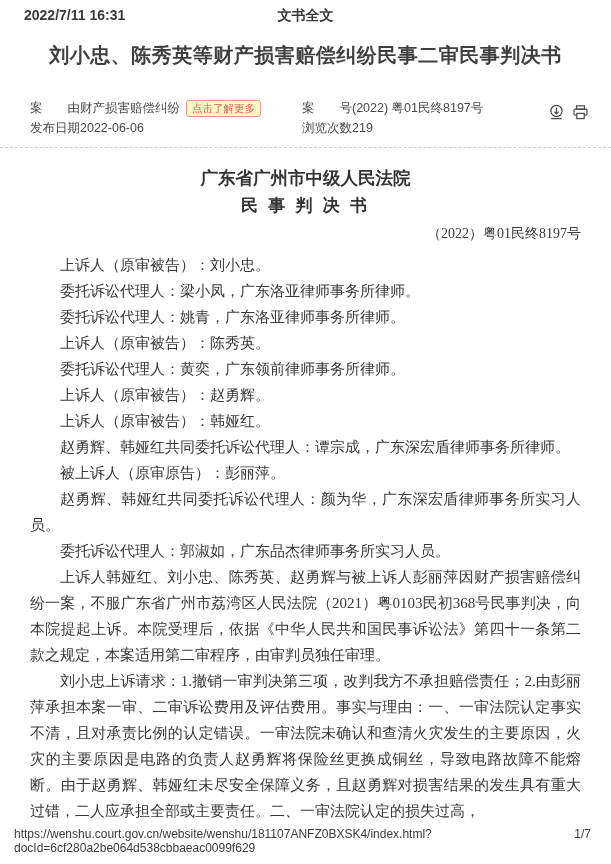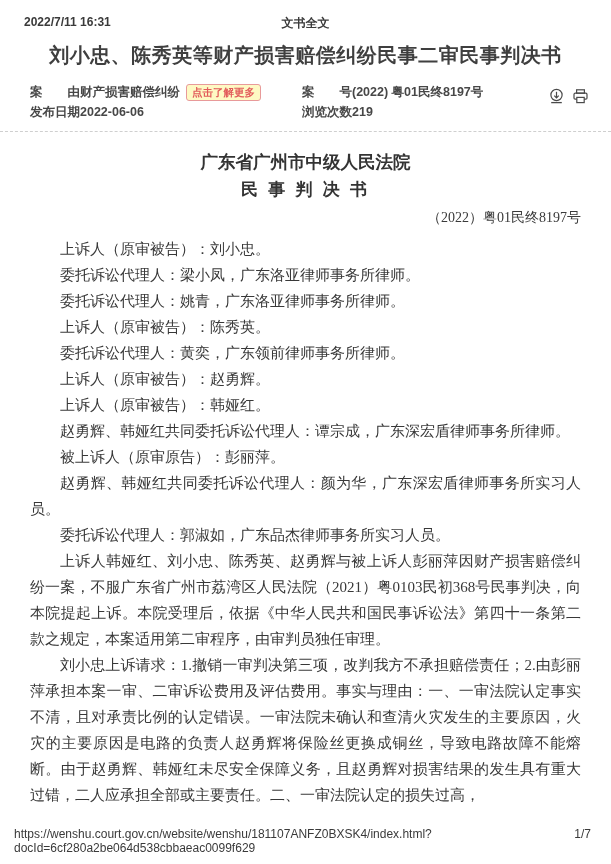--- a/index.html
+++ b/index.html
@@ -12,45 +12,44 @@
   }
   .sheet {
     position: relative;
     width: 611px; height: 864px;
     overflow: hidden;
     background: #ffffff;
   }
 
   
   .print-header {
-    position: absolute; top: 15px; left: 24px; right: 24px;
+    position: absolute; top: 7px; left: 24px; right: 24px;
     height: 13px;
-    font-size: 12px; font-weight: bold; color: #3a3a3a;
+    font-size: 14px; font-weight: bold; color: #3a3a3a;
   }
   .ph-time { position: absolute; left: 0; top: 0; }
   .ph-title { position: absolute; left: 50%; transform: translateX(-50%); top: 0; }
 
   
   .doc-title {
     margin: 42px 30px 0 30px;
     text-align: center;
     font-size: 20px; font-weight: bold;
     color: #3f3f3f;
     letter-spacing: 0.5px;
   }
 
   
   .meta {
     position: relative;
-    margin: 13px 0 0 0;
+    margin: 29px 0 0 0;
     padding: 0 12px 9px 30px;
     font-size: 12.5px;
     color: #474747;
     border-bottom: 1px dashed #cfcfcf;
-    font-weight: bold;
   }
   .meta-row { display: flex; align-items: center; height: 20px; }
   .meta-left { width: 272px; display: flex; align-items: center; white-space: nowrap; }
   .meta-right { display: flex; align-items: center; white-space: nowrap; }
   .more-btn {
     display: inline-block;
     margin-left: 6px;
     padding: 0 5px;
     font-size: 10.5px;
     line-height: 15px;

